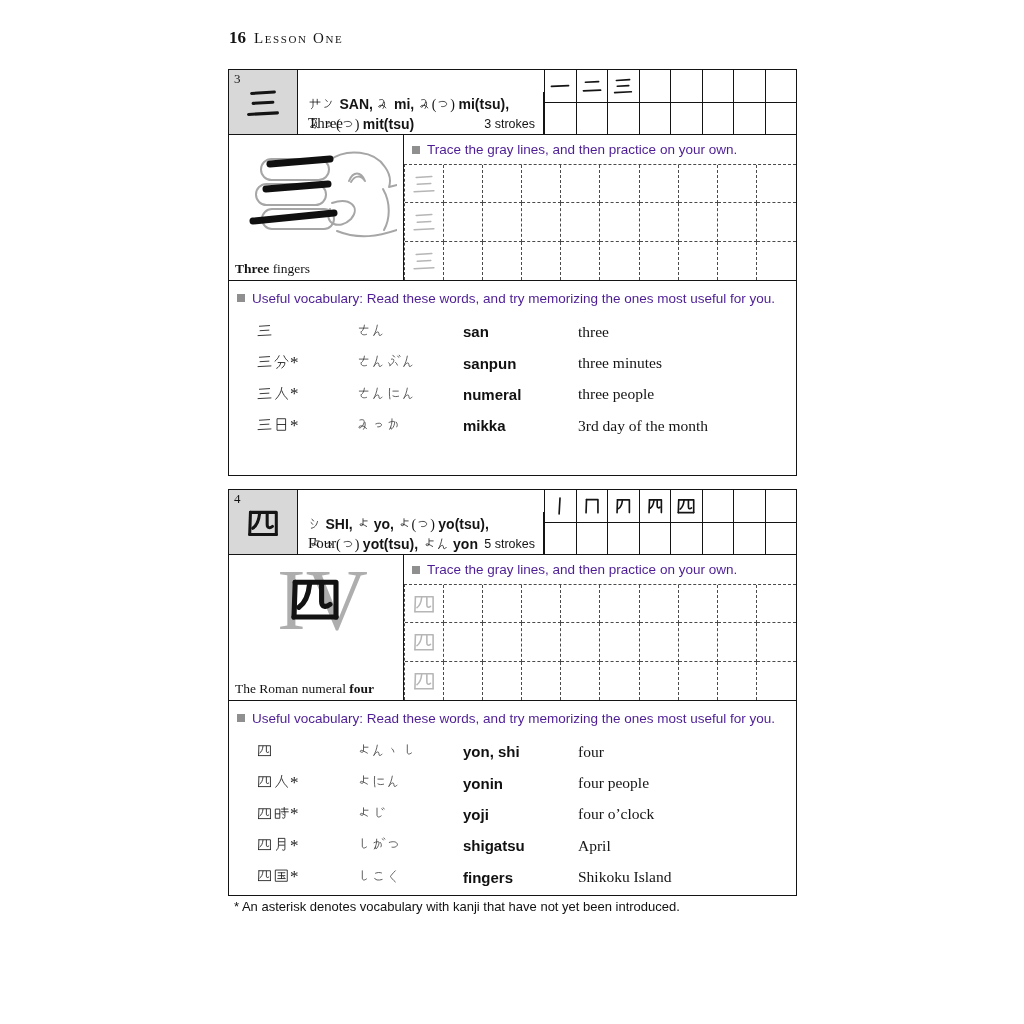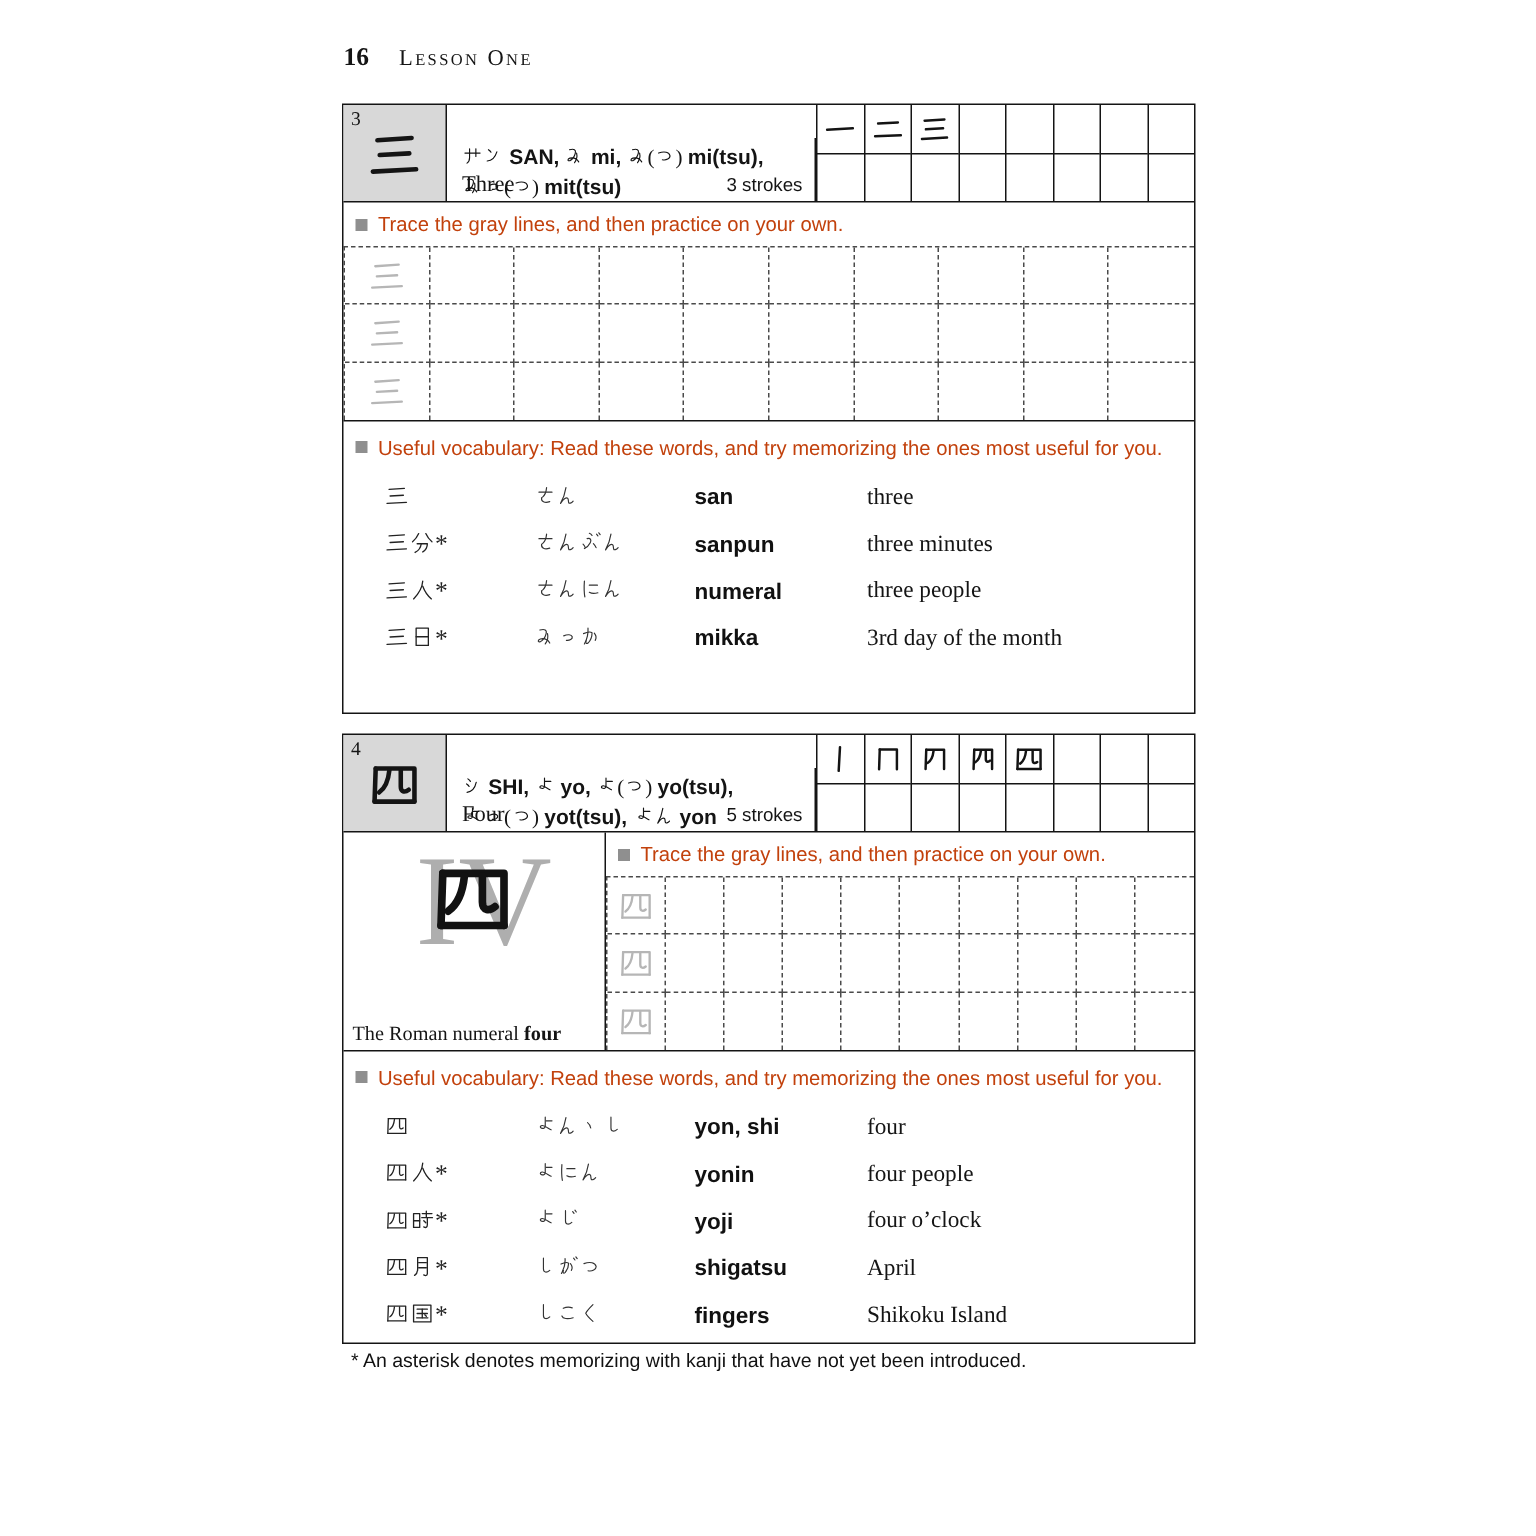--- a/index.html
+++ b/index.html
@@ -1,19 +1,19 @@
 <!DOCTYPE html>
 <html><head>
 <meta charset="utf-8">
 <style>
   html,body{margin:0;padding:0;background:#ffffff;}
   body{width:1024px;height:1024px;position:relative;font-family:"Liberation Serif",serif;color:#141414;overflow:hidden;}
 
   
-  .pagehead{position:absolute;left:229px;top:28px;display:flex;align-items:baseline;gap:20px;}
+  .pagehead{position:absolute;left:229px;top:28px;display:flex;align-items:baseline;gap:8px;}
   .pagenum{font-weight:bold;font-size:17px;}
   .lesson{font-variant:small-caps;font-size:15px;letter-spacing:1.6px;}
 
   
   .block{position:absolute;left:228px;width:567px;height:405px;border:1.6px solid #141414;background:#fff;}
   .kb-header{height:64px;display:flex;border-bottom:1.3px solid #141414;}
   .idbox{width:68px;background:#d8d8d8;border-right:1.3px solid #141414;position:relative;display:flex;align-items:center;justify-content:center;}
   .idnum{position:absolute;left:5px;top:1px;font-size:13px;}
   .kdisp{font-size:38px;line-height:1;margin-top:4px;}
   .readings{flex:1;border-right:1.3px solid #141414;position:relative;padding:2px 8px 0 10px;font-size:14px;margin-top:22px;}
@@ -32,21 +32,21 @@
   .kb-middle{height:145px;display:flex;border-bottom:1.3px solid #141414;}
   .illus{width:174px;border-right:1.3px solid #141414;position:relative;}
   .caption{position:absolute;left:6px;bottom:3px;font-size:13.5px;white-space:nowrap;}
   .capb{font-weight:bold;}
   .handsvg{position:absolute;left:6px;top:8px;}
   .roman-wrap{position:absolute;left:0;top:0;width:100%;height:100%;}
   .roman{position:absolute;left:48px;top:2px;font-size:86px;line-height:1;color:#aeaeae;font-family:"Liberation Serif",serif;}
   .roman-kanji{position:absolute;left:56px;top:14px;font-size:60px;line-height:1;color:#121212;}
 
   .practice{flex:1;display:flex;flex-direction:column;}
-  .note{height:29px;display:flex;align-items:center;padding-left:8px;font-family:"Liberation Sans",sans-serif;font-size:13.5px;color:#c2410c;white-space:nowrap;}
+  .note{height:29px;display:flex;align-items:center;padding-left:8px;font-family:"Liberation Sans",sans-serif;font-size:13.5px;color:#4c1d95;white-space:nowrap;}
   .bullet{width:8px;height:8px;background:#8f8f8f;display:inline-block;margin-right:7px;flex:none;}
   .pgrid{flex:1;display:grid;grid-template-columns:repeat(10,1fr);grid-template-rows:repeat(3,1fr);border-top:1px dashed #4a4a4a;border-left:1px dashed #4a4a4a;}
   .pcell{border-right:1px dashed #4a4a4a;border-bottom:1px dashed #4a4a4a;display:flex;align-items:center;justify-content:center;}
   .pcell.lastc{border-right:none;}
   .pcell.lastr{border-bottom:none;}
   .pcell.trace{font-size:26px;color:#b6b6b6;}
 
   .kb-vocab{padding-top:6px;}
   .vnote{height:22px;}
   .vrows{margin-top:7px;}
@@ -147,20 +147,40 @@
         <div class="scell c1 r1"></div>
         <div class="scell c1 r1"></div>
         <div class="scell c1 r1"></div>
         <div class="scell c1 r1"></div>
         <div class="scell c1 r1"></div>
         <div class="scell c1 r1"></div>
         <div class="scell c1 r1"></div>
       </div>
   </div>
   <div class="kb-middle">
+    <div class="illus">
+      <svg class="handsvg" width="162" height="108" viewBox="0 0 162 108">
+        <g stroke="#a6a6a6" stroke-width="2" fill="#ffffff" stroke-linecap="round" stroke-linejoin="round">
+          <rect x="26" y="16" width="68" height="21" rx="10.5"></rect>
+          <rect x="21" y="41" width="70" height="21" rx="10.5"></rect>
+          <rect x="27" y="66" width="72" height="20" rx="10"></rect>
+          <path d="M93,18 C112,4 140,8 150,24 C155,31 156,38 154,44 L162,42" fill="none"></path>
+          <path d="M114,38 C118,28 126,28 130,38 C126,32 120,32 116,39" fill="none"></path>
+          <path d="M97,60 C115,54 126,64 116,76 C104,88 88,80 95,66" fill="none"></path>
+          <path d="M102,88 C124,97 144,93 162,87" fill="none"></path>
+          <path d="M148,46 C156,60 155,76 149,87" fill="none"></path>
+        </g>
+        <g stroke="#101010" stroke-width="7" fill="none" stroke-linecap="round">
+          <path d="M35,21 L95,16"></path>
+          <path d="M31,46 L93,41"></path>
+          <path d="M18,78 L99,70"></path>
+        </g>
+      </svg>
+      <div class="caption"><span class="capb">Three</span><span> fingers</span></div>
+    </div>
     <div class="practice">
       <div class="note">
         <span class="bullet"></span>
         <span>Trace the gray lines, and then practice on your own.</span>
       </div>
       <div class="pgrid">
           <div class="pcell trace">
             <svg viewBox="0 0 100 100" class="g">
               <path d="M20,25 L80,21"></path>
               <path d="M24,51 L76,48"></path>
@@ -614,13 +634,13 @@
             </svg><svg viewBox="0 0 100 100" class="g">
               <path d="M62,12 C44,30 34,42 30,50 C34,58 46,72 62,86"></path>
             </svg></div>
           <div class="vromaji">fingers</div>
           <div class="veng">Shikoku Island</div>
         </div>
       </div>
   </div>
 </div>
 
-<div class="footnote">* An asterisk denotes memorizing with kanji that have not yet been introduced.</div>
+<div class="footnote">* An asterisk denotes vocabulary with kanji that have not yet been introduced.</div>
 
 </body></html>

